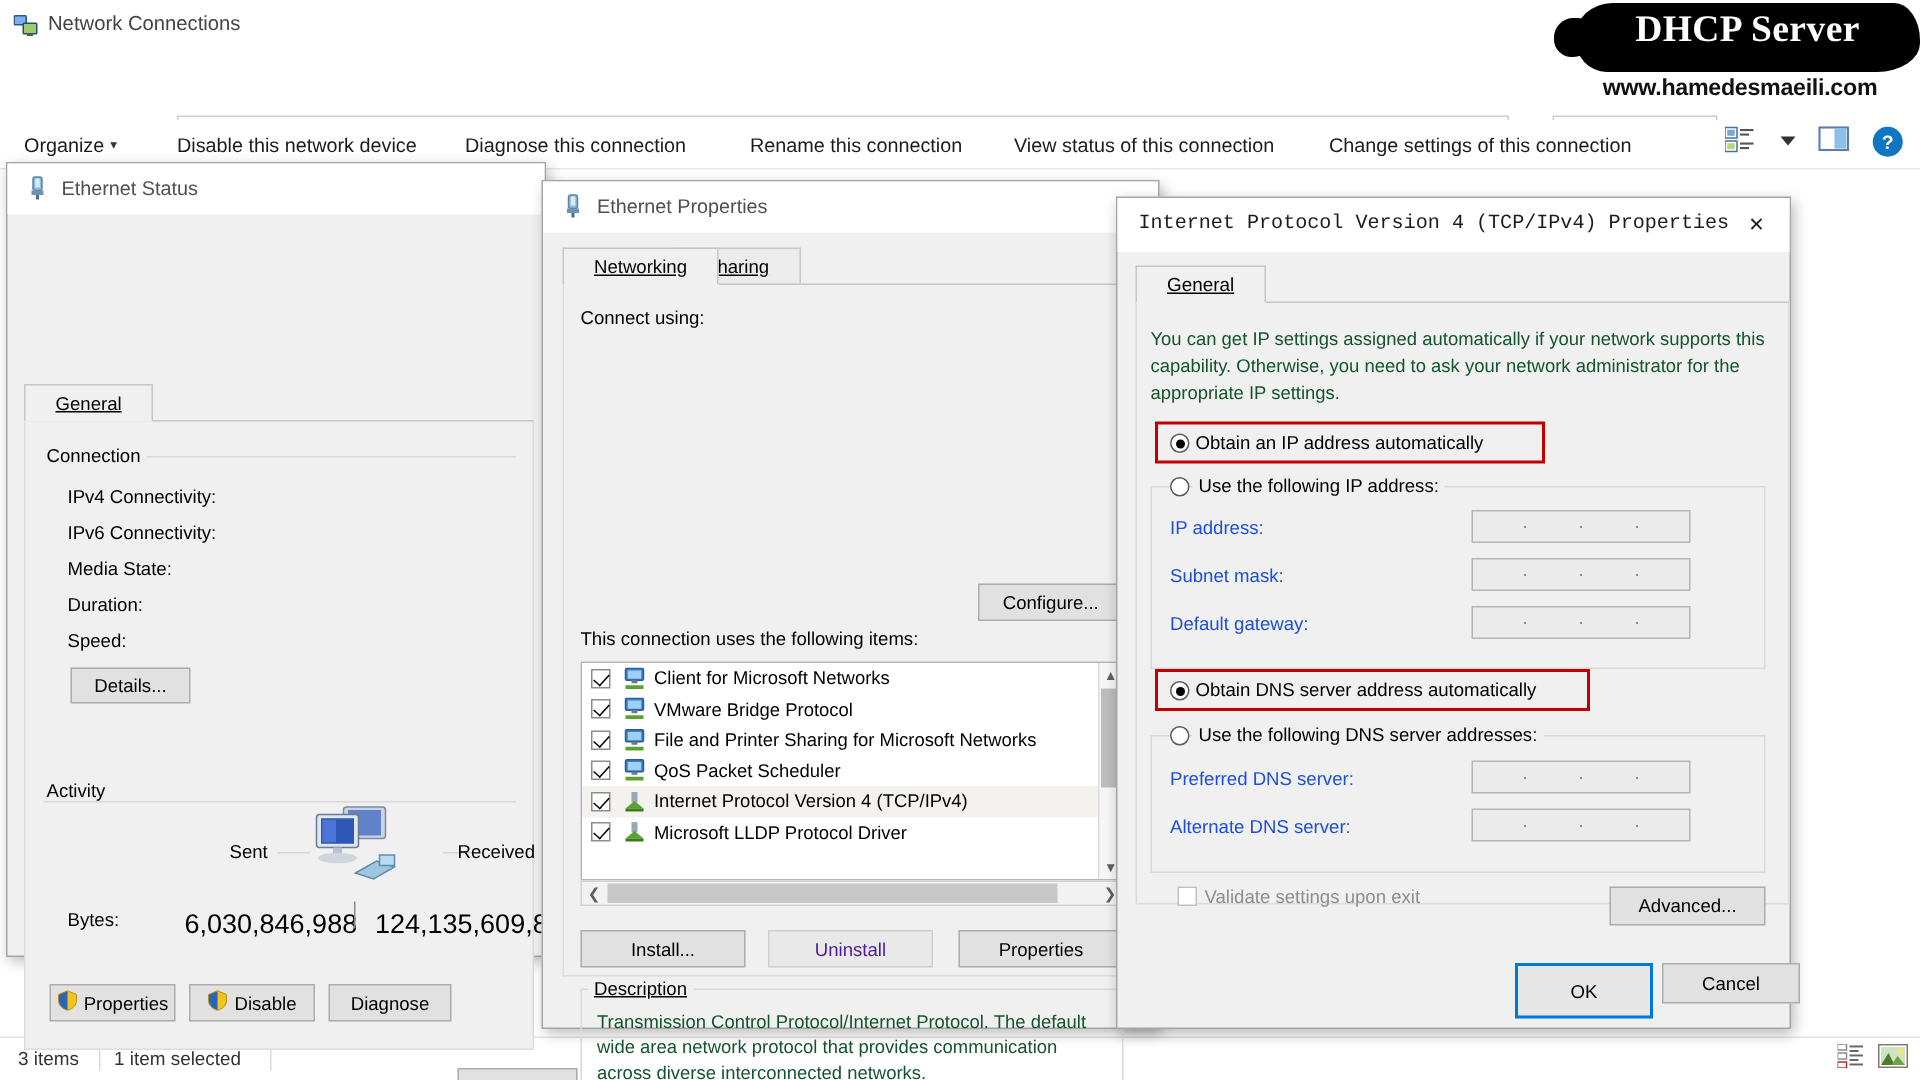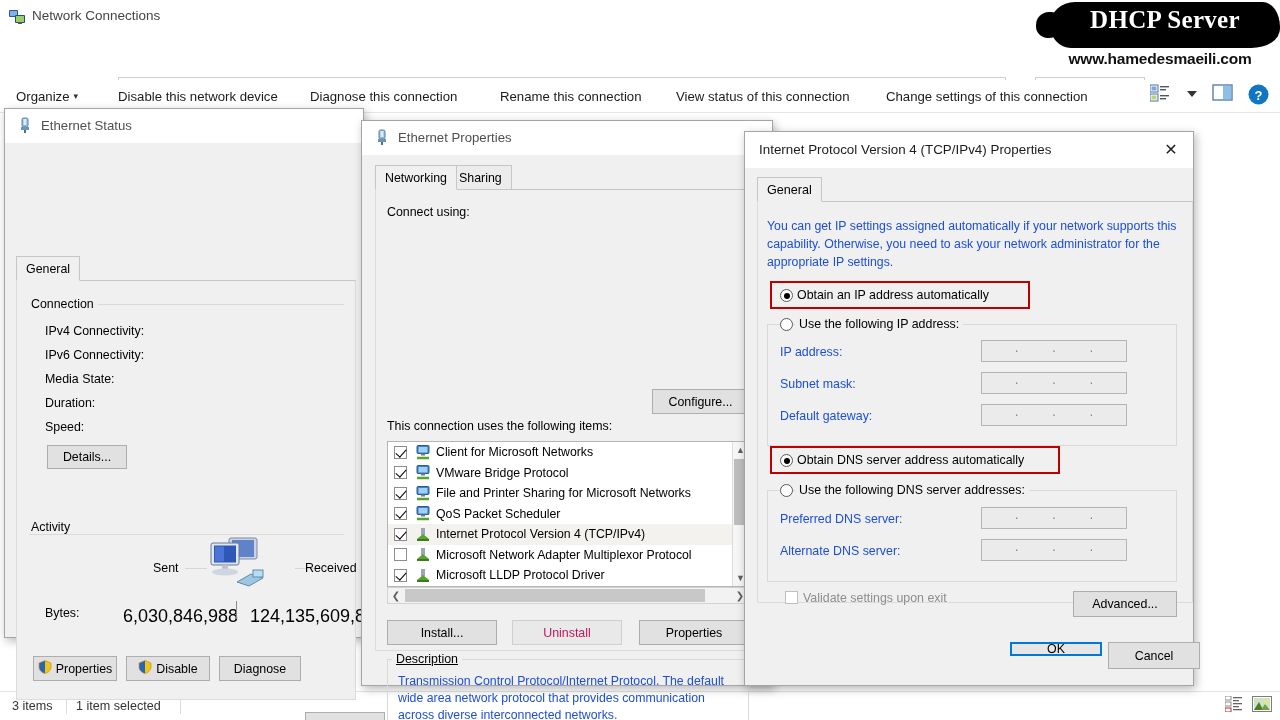--- a/index.html
+++ b/index.html
@@ -60,37 +60,37 @@
 
   
   .dialog { position:absolute; background:#f0f0f0; border:1px solid #a5a5a5;
             box-shadow:2px 3px 9px rgba(0,0,0,0.28); }
   .dlg-title { position:absolute; left:0; top:0; right:0; height:34px; background:#ffffff; }
   .dlg-title-text { position:absolute; top:9px; font-size:13.2px; color:#4f4f4f; }
   .dlg-close { position:absolute; right:0; top:0; width:44px; height:33px; color:#222;
                font-size:16px; text-align:center; line-height:33px; }
 
   .tabstrip { position:absolute; height:25px; }
-  .tab { position:absolute; top:0; height:25px; padding:0 9px; font-size:12.4px; color:#000;
-         line-height:25px; border:1px solid #c6c6c6; background:#ececec; }
+  .tab { position:absolute; top:0; height:25px; padding:0 20px; font-size:12.4px; color:#000;
+         line-height:25px; border:1px solid #c6c6c6; background:#ececec;text-decoration:underline; }
   .tab.active { background:#f0f0f0; border-bottom-color:#f0f0f0; z-index:3; }
 
   .panel { position:absolute; background:#f0f0f0; border:1px solid #dcdcdc; border-top:1px solid #c6c6c6; }
 
   .grp { position:absolute; border:1px solid #d9d9d9; }
   .grp-label { position:absolute; background:#f0f0f0; padding:0 4px; font-size:12.4px; color:#000; }
 
   .lbl { position:absolute; font-size:12.4px; color:#000; white-space:nowrap; }
   .lbl-dim { color:#1d4ed8; }
   .val { position:absolute; font-size:18px; color:#000; white-space:nowrap; }
 
   .btn { position:absolute; background:#e1e1e1; border:1px solid #adadad;
          font-size:12.4px; color:#000; text-align:center; display:flex;
          align-items:center; justify-content:center; gap:4px; }
-  .btn.disabled { color:#be185d; background:#e9e9e9; border-color:#cfcfcf; }
+  .btn.disabled { color:#4c1d95; background:#e9e9e9; border-color:#cfcfcf; }
   .btn.focus { border:2px solid #0078d7; background:#e6e6e6; }
 
   .hr { position:absolute; height:1px; background:#d6d6d6; }
 
   
   .radio { position:absolute; width:13px; height:13px; border:1px solid #5a5a5a;
            border-radius:50%; background:#fff; }
   .radio.checked::after { content:""; position:absolute; left:2.5px; top:2.5px;
            width:6px; height:6px; border-radius:50%; background:#000; }
   .cbx { position:absolute; width:13px; height:13px; border:1px solid #8d8d8d; background:#fff; }
@@ -114,21 +114,21 @@
 
   .vscroll { position:absolute; width:16px; background:#f6f6f6; border-left:1px solid #dcdcdc; }
   .vsthumb { position:absolute; left:1px; width:14px; background:#bdbdbd; }
   .vsarrow { position:absolute; left:0; width:15px; height:16px; text-align:center;
              font-size:9px; color:#606060; line-height:16px; }
   .hscroll { position:absolute; height:17px; background:#f2f2f2; border:1px solid #d2d2d2;
              display:flex; align-items:center; }
   .hsarrow { width:16px; text-align:center; font-size:10px; color:#606060; }
   .hsthumb { position:absolute; background:#c8c8c8; height:13px; top:1px; }
 
-  .desc-text { position:absolute; font-size:12.3px; color:#1d4ed8; line-height:17px; }
+  .desc-text { position:absolute; font-size:12.3px; color:#14532d; line-height:17px; }
 
   
   #wm { position:absolute; right:0; top:0; width:250px; height:78px; z-index:50; }
   .wm-white { position:absolute; left:8px; top:0; width:242px; height:73px; background:#fff; }
   .wm-blob { position:absolute; left:20px; top:2px; width:230px; height:46px; background:#000;
              border-radius:26px 18px 30px 22px / 24px 26px 20px 24px; }
   .wm-blob::before { content:""; position:absolute; left:-14px; top:10px; width:26px; height:26px;
              background:#000; border-radius:50% 40% 50% 45%; }
   .wm-title { position:absolute; left:20px; top:6px; width:230px; text-align:center;
               color:#fff; font-family:"Liberation Serif", serif; font-weight:bold;
@@ -420,31 +420,20 @@
       <span class="li-icon">
         <svg width="18" height="15" viewBox="0 0 18 15">
             <rect x="7" y="1" width="4" height="7" fill="#9aa7b4"></rect>
             <path d="M3 12 L9 7 L15 12 Z" fill="#57a32c"></path>
             <rect x="3" y="12" width="12" height="2" fill="#3d7a1f"></rect>
           </svg>
       </span>
       <span class="li-text">Internet Protocol Version 4 (TCP/IPv4)</span>
     </div>
     <div class="lrow">
-      <span class="cbx"></span>
-      <span class="li-icon">
-        <svg width="18" height="15" viewBox="0 0 18 15">
-            <rect x="7" y="1" width="4" height="7" fill="#9aa7b4"></rect>
-            <path d="M3 12 L9 7 L15 12 Z" fill="#57a32c"></path>
-            <rect x="3" y="12" width="12" height="2" fill="#3d7a1f"></rect>
-          </svg>
-      </span>
-      <span class="li-text">Microsoft Network Adapter Multiplexor Protocol</span>
-    </div>
-    <div class="lrow">
       <span class="cbx checked"></span>
       <span class="li-icon">
         <svg width="18" height="15" viewBox="0 0 18 15">
             <rect x="7" y="1" width="4" height="7" fill="#9aa7b4"></rect>
             <path d="M3 12 L9 7 L15 12 Z" fill="#57a32c"></path>
             <rect x="3" y="12" width="12" height="2" fill="#3d7a1f"></rect>
           </svg>
       </span>
       <span class="li-text">Microsoft LLDP Protocol Driver</span>
     </div>
@@ -466,21 +455,21 @@
   <div class="btn disabled" style="left:150px; top:499px; width:110px; height:25px;">Uninstall</div>
   <div class="btn" style="left:277px; top:499px; width:110px; height:25px;">Properties</div>
 
   <div class="grp" style="left:25px; top:538px; width:362px; height:80px;"></div>
   <span class="grp-label" style="left:30px; top:531px;text-decoration:underline;">Description</span>
   <div class="desc-text" style="left:36px; top:552px; width:340px;">Transmission Control Protocol/Internet Protocol. The default wide area network protocol that provides communication across diverse interconnected networks.</div>
 
 </div>
 
 <div class="dialog" style="left:744px; top:131px; width:450px; height:555px;">
-  <div class="dlg-title" style="height:36px;">
+  <div class="dlg-title" style="height:36px;font-family:Liberation Mono, monospace;">
     <span class="dlg-title-text" style="left:14px; top:10px; color:#1c1c1c; font-size:13.4px;">Internet Protocol Version 4 (TCP/IPv4) Properties</span>
     <span class="dlg-close" style="height:36px; line-height:36px;">✕</span>
   </div>
 
   <div class="tabstrip" style="left:12px; top:45px; width:420px;">
     <div class="tab active" style="left:0; font-size:12.6px;">General</div>
   </div>
   <div class="panel" style="left:12px; top:69px; width:436px; height:402px; background:#f0f0f0;"></div>
 
   <div class="desc-text" style="left:22px; top:85px; width:410px; line-height:18px;">You can get IP settings assigned automatically if your network supports this capability. Otherwise, you need to ask your network administrator for the appropriate IP settings.</div>
@@ -530,21 +519,21 @@
   <div class="ipfield" style="left:236px; top:407px; width:146px;">
       <span>.</span>
       <span>.</span>
       <span>.</span>
     </div>
 
   <span class="cbx" style="left:40px; top:459px; border-color:#c0c0c0;"></span>
   <span class="lbl lbl-dim" style="left:58px; top:459px; color:#8d8d8d;">Validate settings upon exit</span>
   <div class="btn" style="left:328px; top:459px; width:104px; height:26px;">Advanced...</div>
 
-  <div class="btn focus" style="left:265px; top:510px; width:92px; height:14px;">OK</div>
+  <div class="btn focus" style="left:265px; top:510px; width:92px; height:37px;">OK</div>
   <div class="btn" style="left:363px; top:510px; width:92px; height:27px;">Cancel</div>
 </div>
 
 <div id="wm">
   <div class="wm-white"></div>
   <div class="wm-blob"></div>
   <div class="wm-title">DHCP Server</div>
   <div class="wm-url">www.hamedesmaeili.com</div>
 </div>
 

